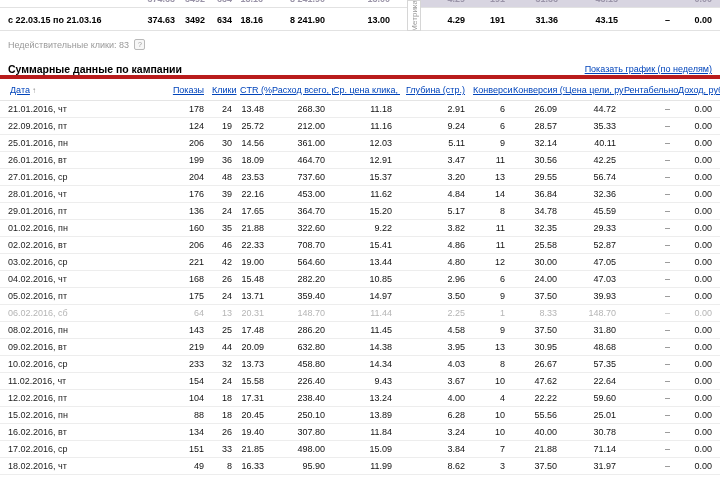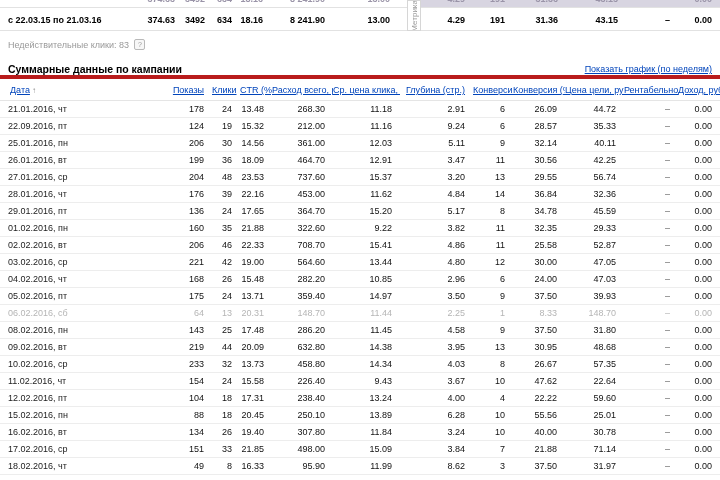--- a/index.html
+++ b/index.html
@@ -147,21 +147,21 @@
       <td>6</td>
       <td>26.09</td>
       <td>44.72</td>
       <td class="c-dash">–</td>
       <td>0.00</td>
     </tr>
         <tr>
       <td class="c-date">22.09.2016, пт</td>
       <td>124</td>
       <td>19</td>
-      <td>15.32</td>
+      <td>25.72</td>
       <td>212.00</td>
       <td>11.16</td>
       <td>9.24</td>
       <td>6</td>
       <td>28.57</td>
       <td>35.33</td>
       <td class="c-dash">–</td>
       <td>0.00</td>
     </tr>
         <tr>

